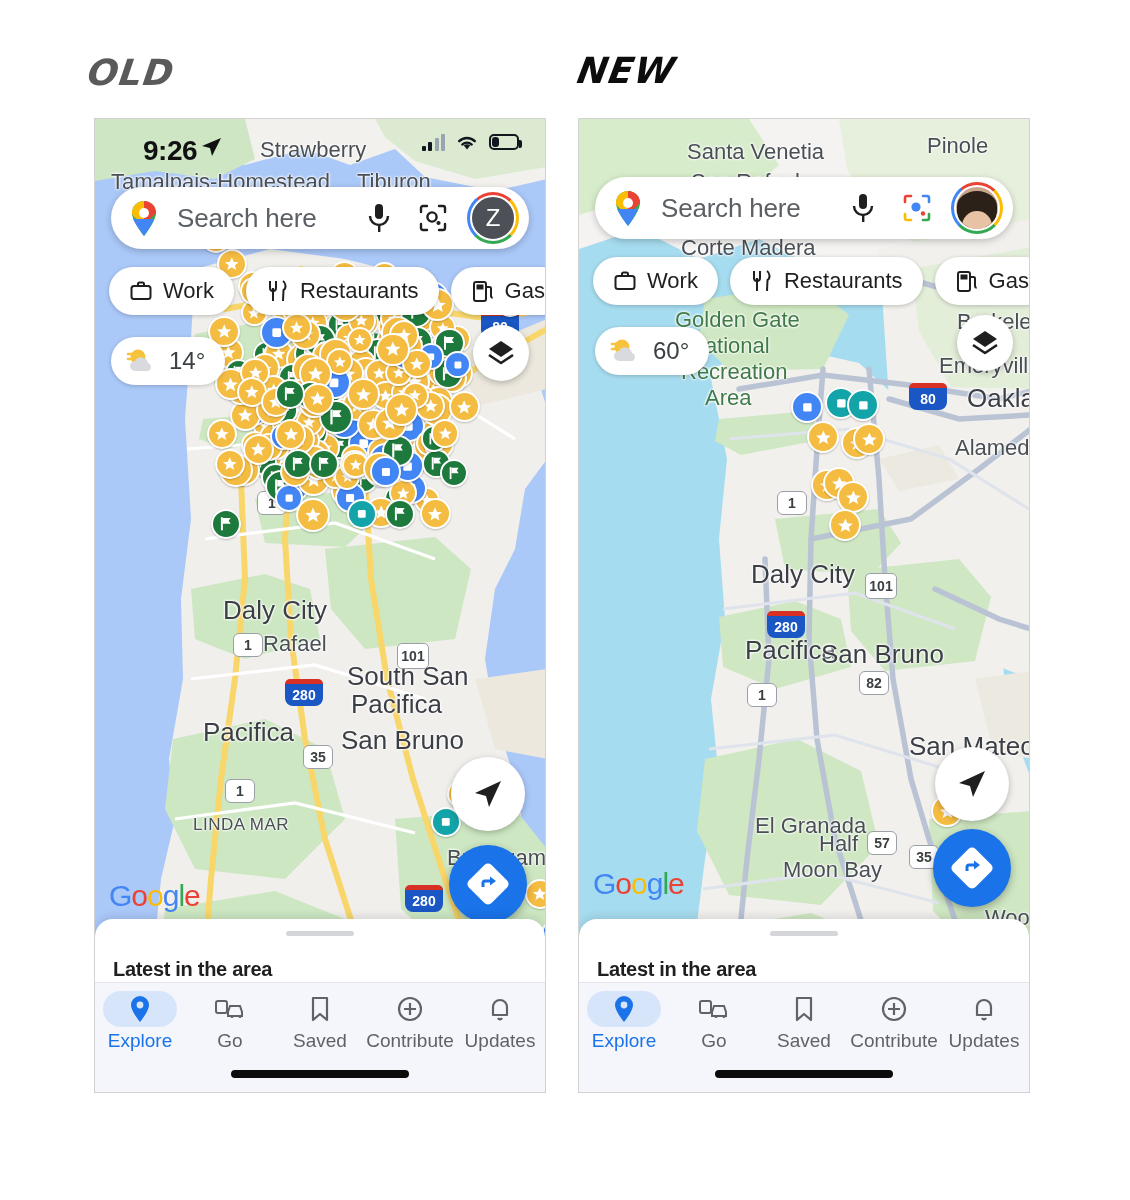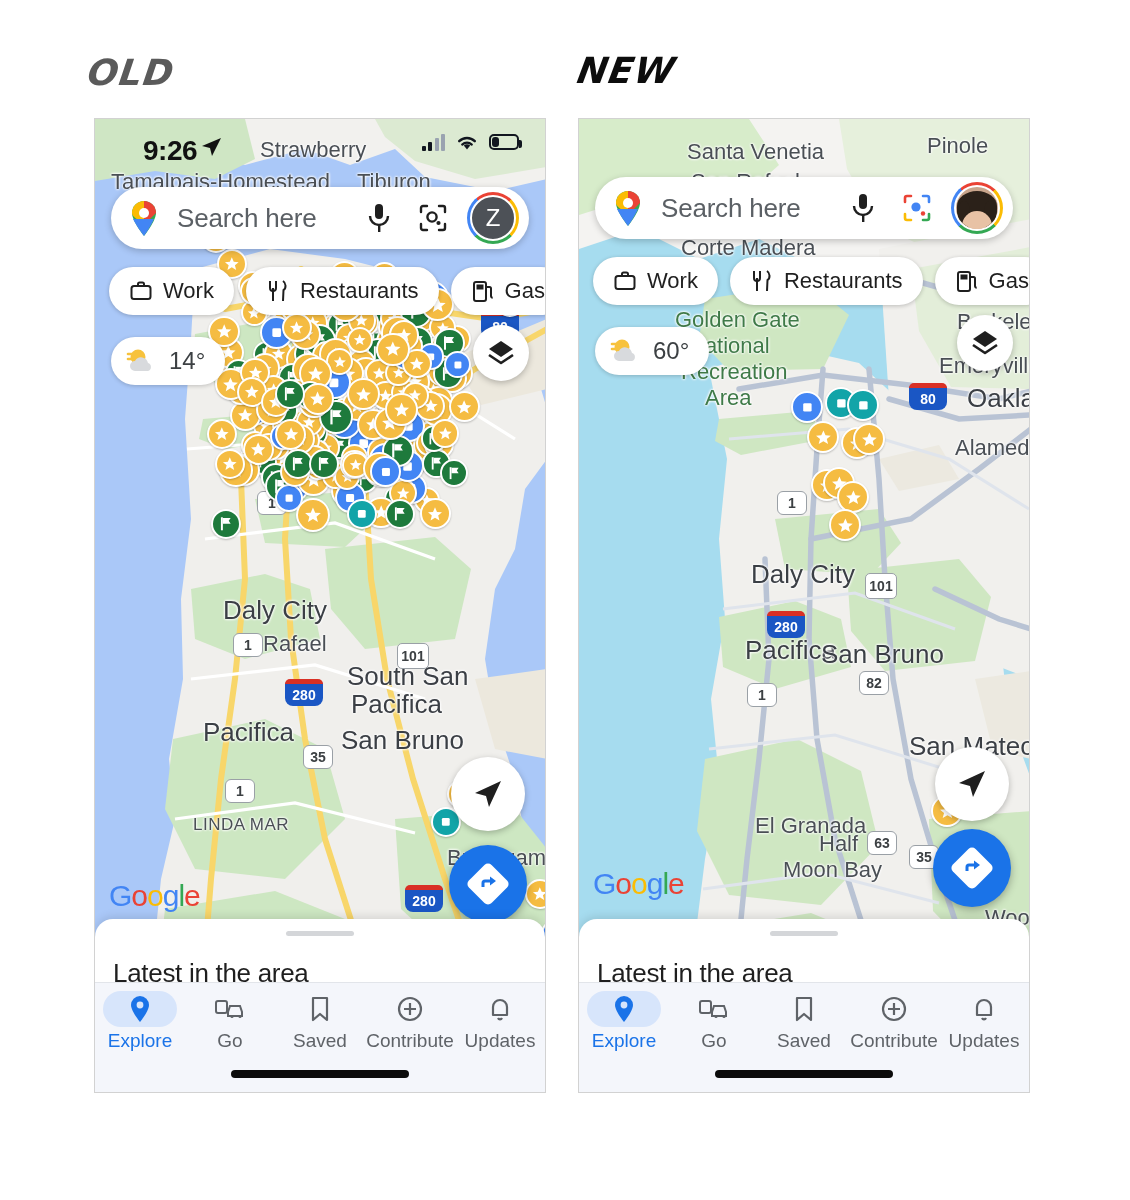--- a/index.html
+++ b/index.html
@@ -171,21 +171,21 @@
 
   
   .sheet {
     position: absolute; z-index: 30;
     left: 0; right: 0; bottom: 0; height: 173px;
     background: #fff;
     border-radius: 18px 18px 0 0;
     box-shadow: 0 -2px 10px rgba(0,0,0,0.12);
   }
   .grabber { width: 68px; height: 5px; border-radius: 3px; background: #d4d6d9; margin: 12px auto 0; }
-  .sheet-title { font-size: 26px; color: #1f1f1f; padding: 22px 0 0 18px; letter-spacing: -0.3px; }
+  .sheet-title { font-size: 20px; color: #1f1f1f; padding: 22px 0 0 18px; letter-spacing: -0.3px; font-weight: bold; }
 
   
   .bottomnav {
     position: absolute; z-index: 31;
     left: 0; right: 0; bottom: 0; height: 110px;
     background: #f4f6fb;
     border-top: 1px solid #e2e5ea;
     display: flex; align-items: flex-start; padding-top: 8px;
   }
   .navitem { flex: 1; display: flex; flex-direction: column; align-items: center; gap: 3px; }
@@ -2377,21 +2377,21 @@
       <div class="mlabel mid" style="left:240px;top:712px">Half</div>
       <div class="mlabel mid" style="left:204px;top:738px">Moon Bay</div>
       <div class="mlabel mid" style="left:406px;top:786px">Woods…</div>
 
       <div class="shield is" style="left:330px;top:264px">80</div>
       <div class="shield sr" style="left:198px;top:372px">1</div>
       <div class="shield us" style="left:286px;top:454px">101</div>
       <div class="shield is" style="left:188px;top:492px">280</div>
       <div class="shield sr" style="left:280px;top:552px">82</div>
       <div class="shield sr" style="left:168px;top:564px">1</div>
-      <div class="shield sr" style="left:288px;top:712px">63</div>
+      <div class="shield sr" style="left:288px;top:712px">57</div>
       <div class="shield sr" style="left:330px;top:726px">35</div>
 
       <div id="new-pins" style="position:absolute;inset:0;z-index:12">
           <div class="pin blue" style="left: 212px; top: 272px; width: 32px; height: 32px;">
             <svg viewBox="0 0 24 24">
               <rect x="6" y="6" width="12" height="12" rx="2" fill="#fff"></rect>
             </svg>
           </div>
           <div class="pin teal" style="left: 246px; top: 268px; width: 32px; height: 32px;">
             <svg viewBox="0 0 24 24">

